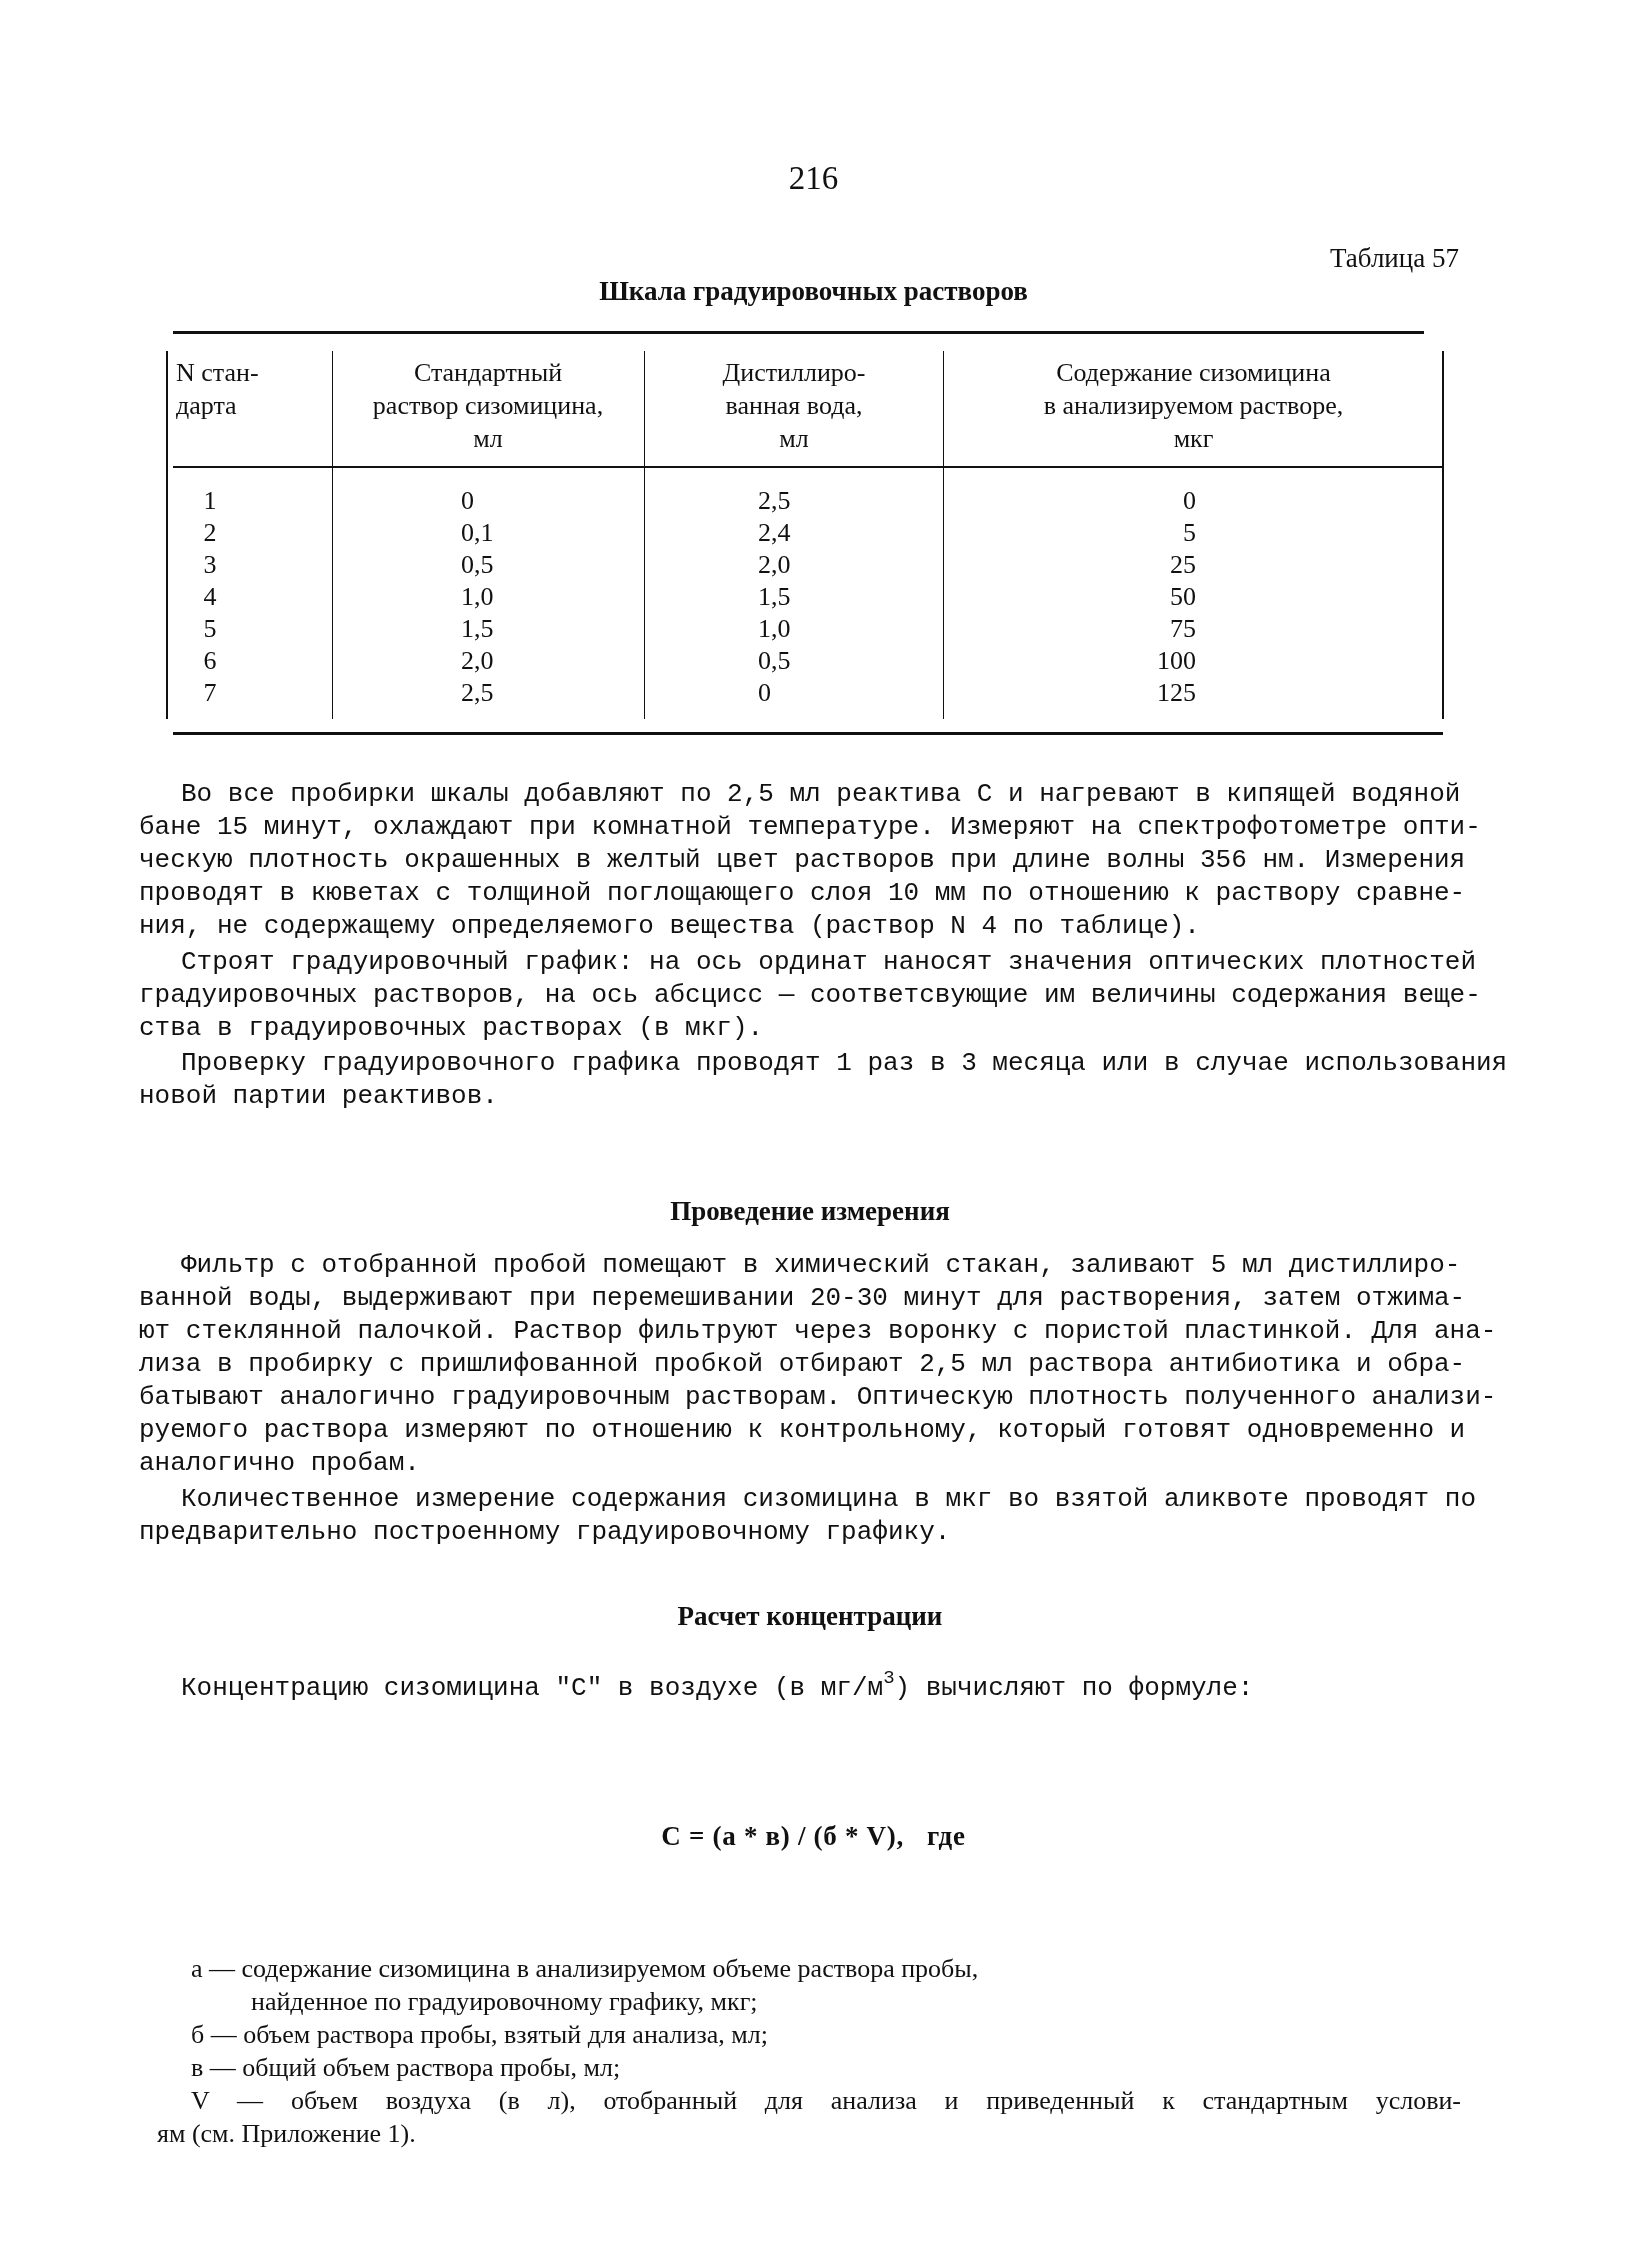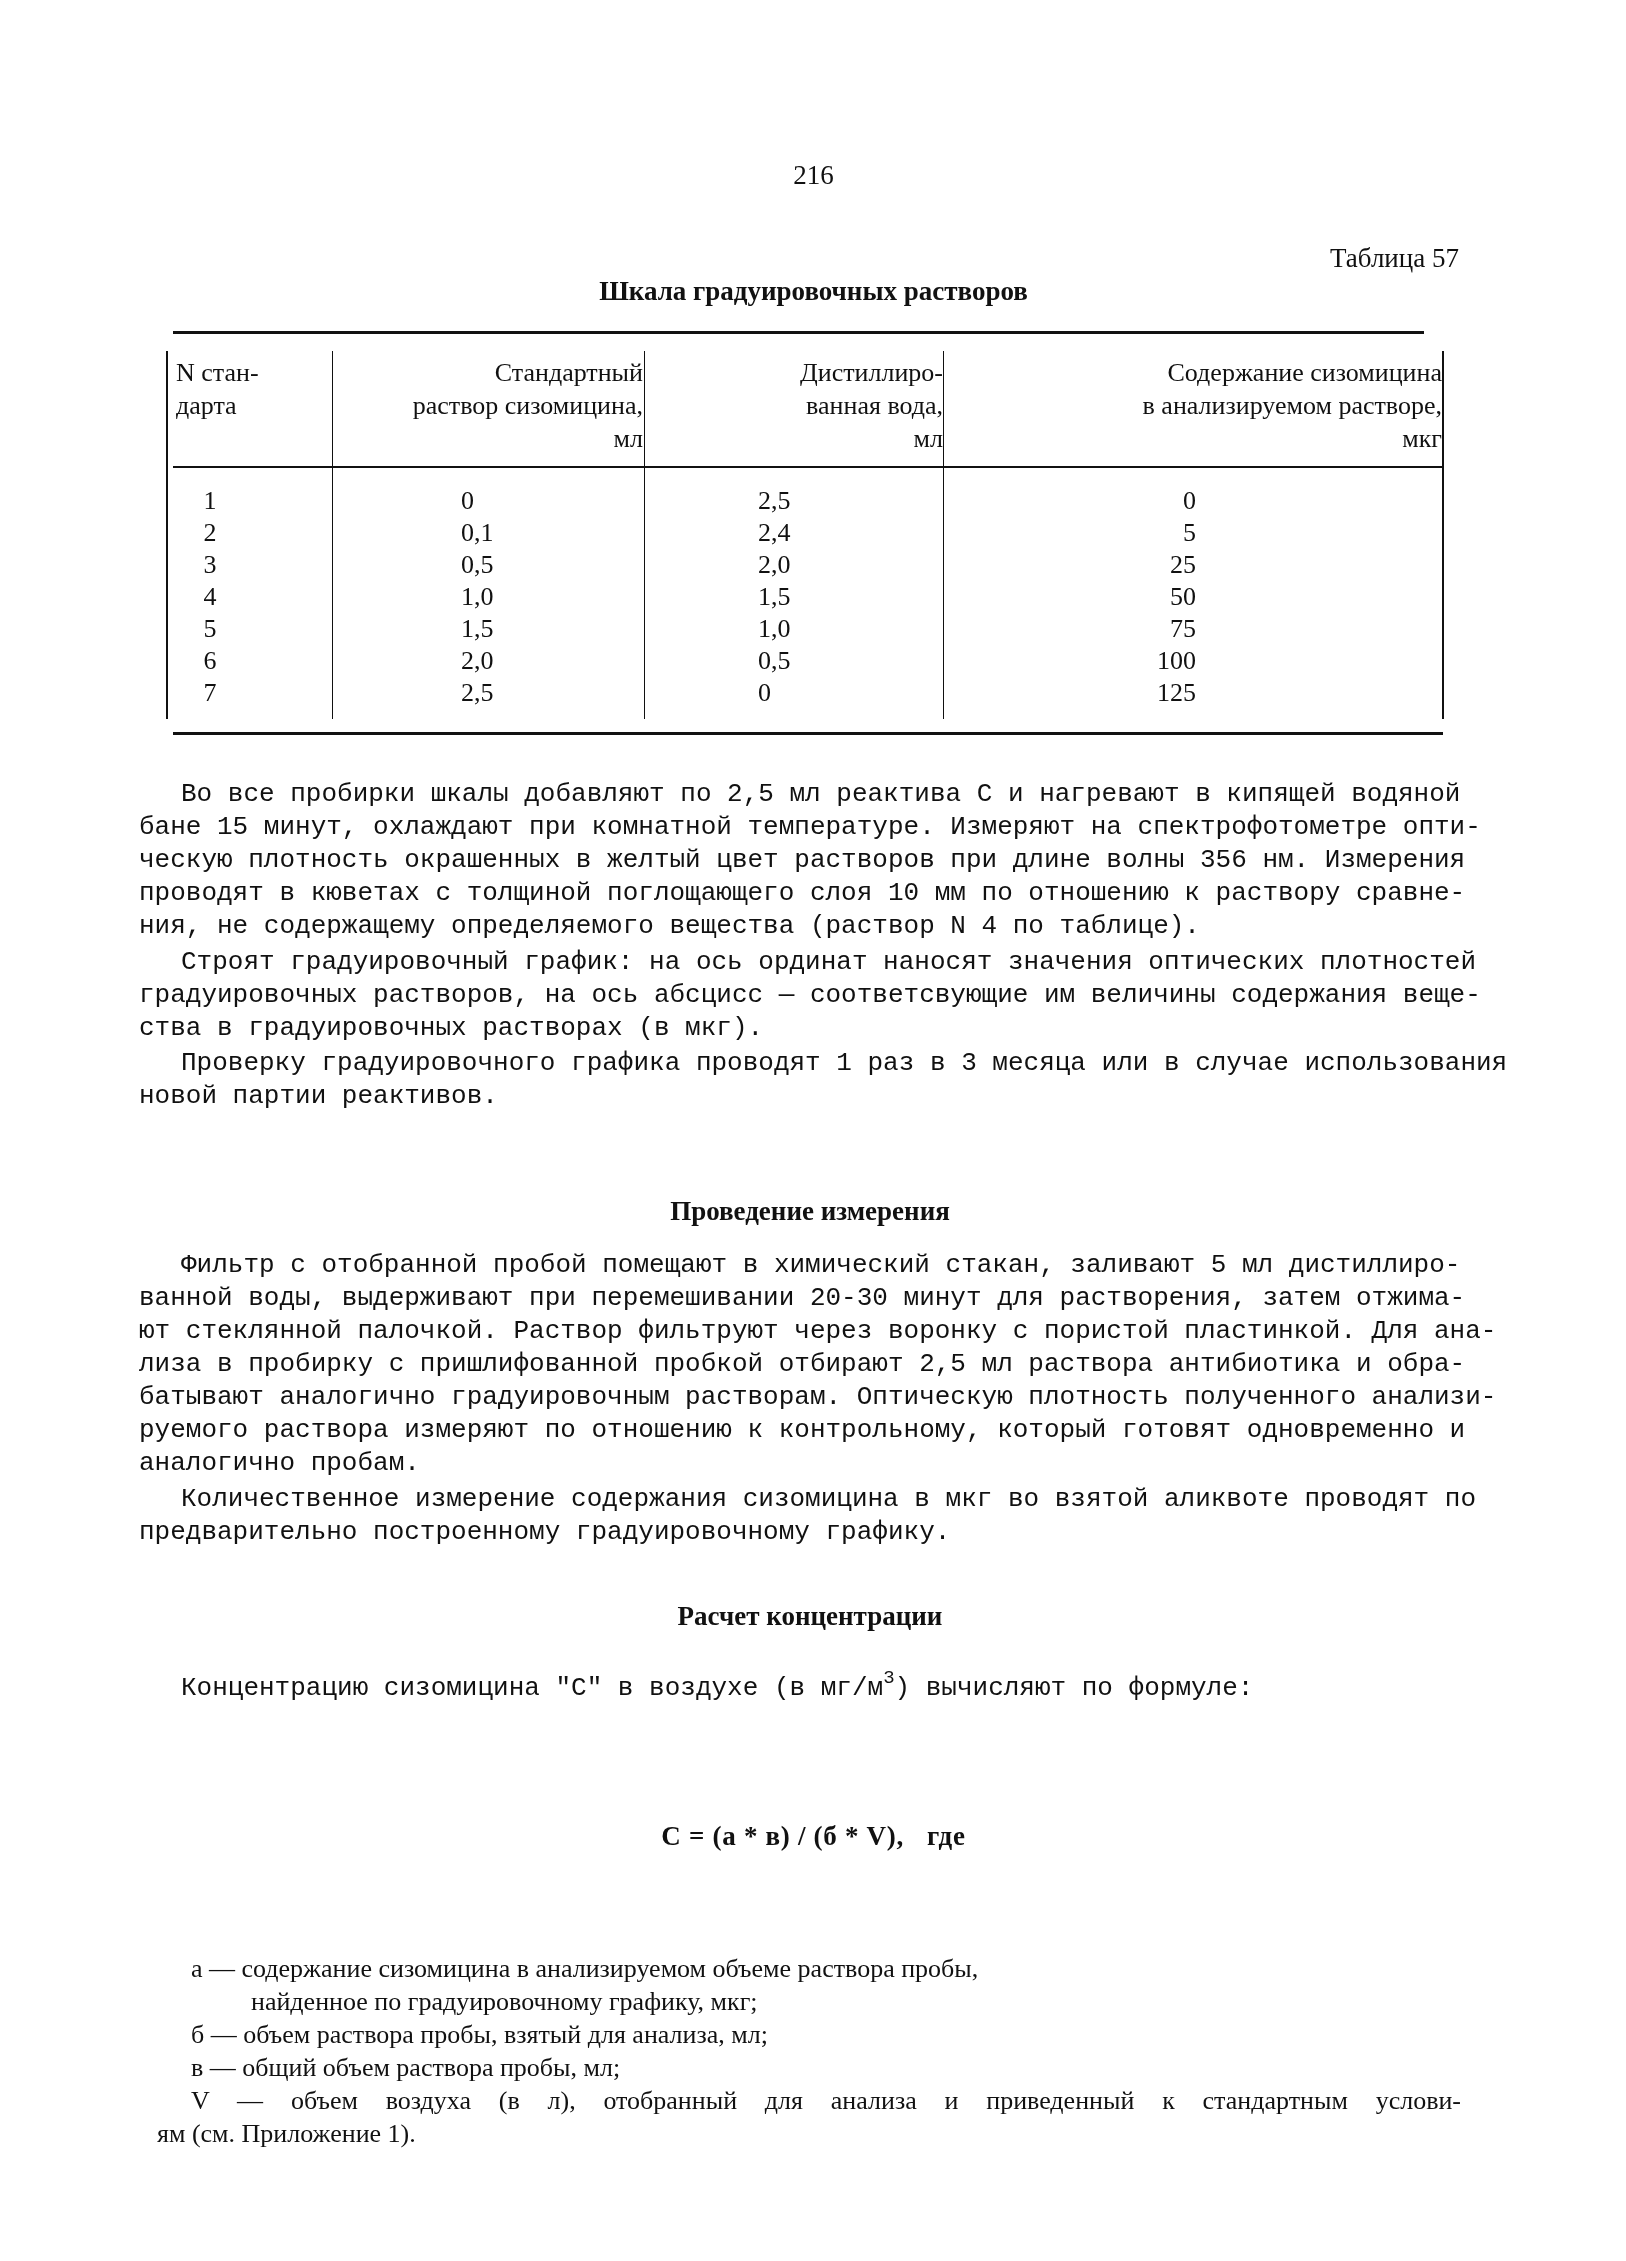--- a/index.html
+++ b/index.html
@@ -2,28 +2,28 @@
 <html style="font-size:10.8px"><head>
 <meta charset="utf-8">
 <style>
   html, body { margin: 0; padding: 0; background: #ffffff; }
   body {
     width: 1627px; height: 2261px; position: relative; overflow: hidden;
     font-family: "Liberation Serif", "DejaVu Serif", serif;
     color: #111111;
   }
   .abs { position: absolute; }
-  .page-number { left: 0; width: 1627px; top: 160px; text-align: center; font-size: 27px; }
+  .page-number { left: 0; width: 1627px; top: 160px; text-align: center; font-size: 33px; }
   .table-label { right: 168px; top: 243px; font-size: 27px; }
   .table-title { left: 0; width: 1627px; top: 276px; text-align: center; font-size: 27px; font-weight: bold; }
 
   .rule { position: absolute; background: #111; height: 2.7px; }
   .vline { position: absolute; background: #111; width: 2px; }
 
-  .hcell { position: absolute; top: 356px; text-align: right; font-size: 26px; line-height: 33px; }
+  .hcell { position: absolute; top: 356px; text-align: center; font-size: 26px; line-height: 33px; }
   .hcell span { display: block; }
   .cell-col { position: absolute; top: 485px; text-align: center; font-size: 26px; line-height: 32px; }
   .cell-col span { display: block; }
 
   .text-block { position: absolute; left: 139px; width: 1304px; font-size: 26px; line-height: 33px; text-align: justify; font-family: Liberation Mono, monospace; }
   .line { display: block; text-align: justify; text-align-last: justify; white-space: nowrap; }
   .line.last { text-align-last: left; }
   .line.ind { padding-left: 42px; }
   .section-heading { position: absolute; left: 0; width: 1620px; text-align: center; font-size: 27px; font-weight: bold; }
   .formula { position: absolute; left: 0; width: 1627px; text-align: center; font-size: 27px; font-weight: bold; letter-spacing: 0.7px; }

